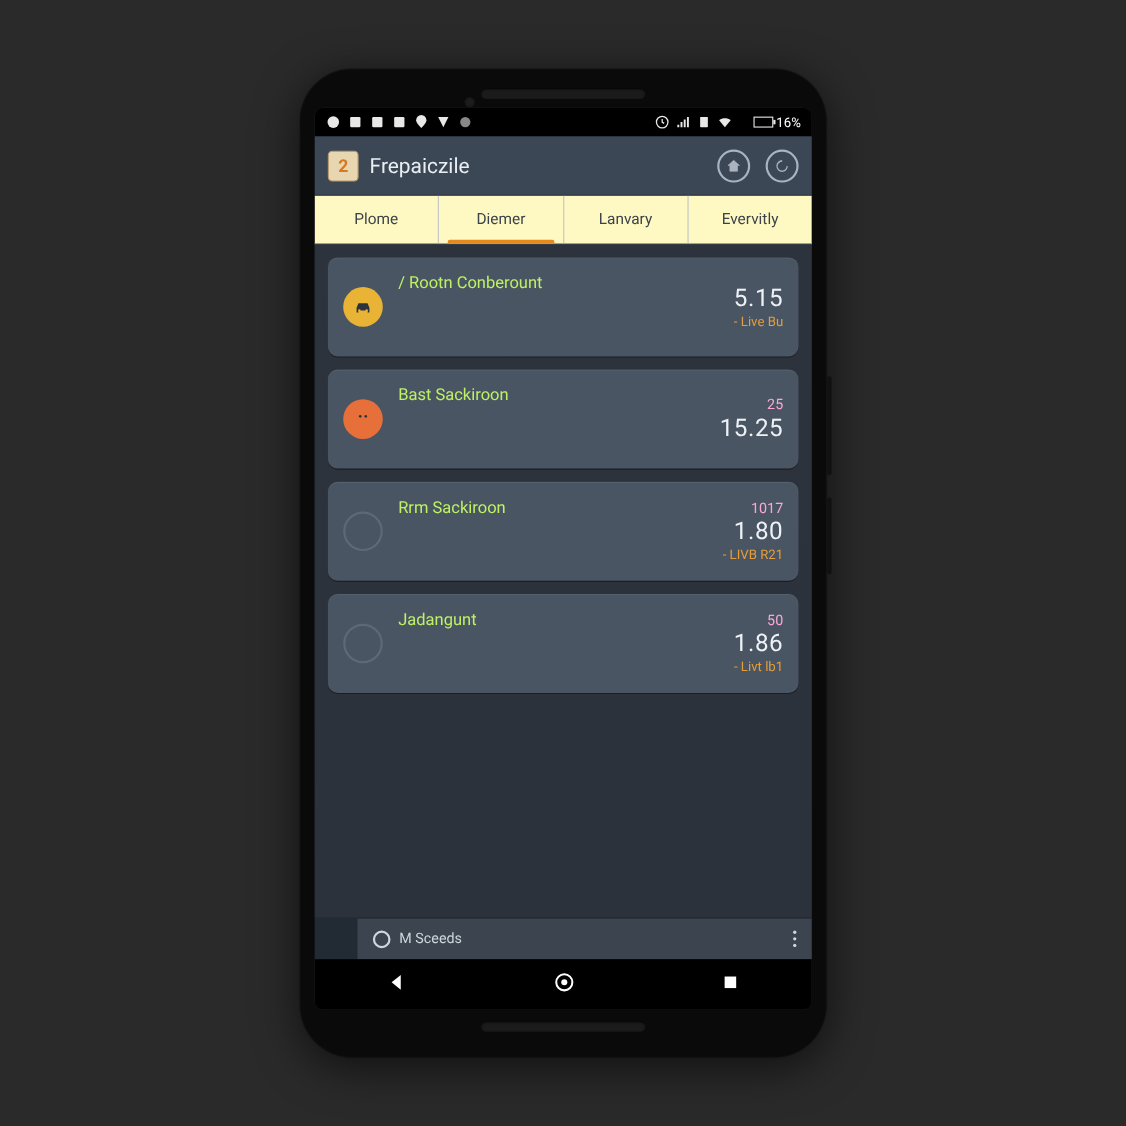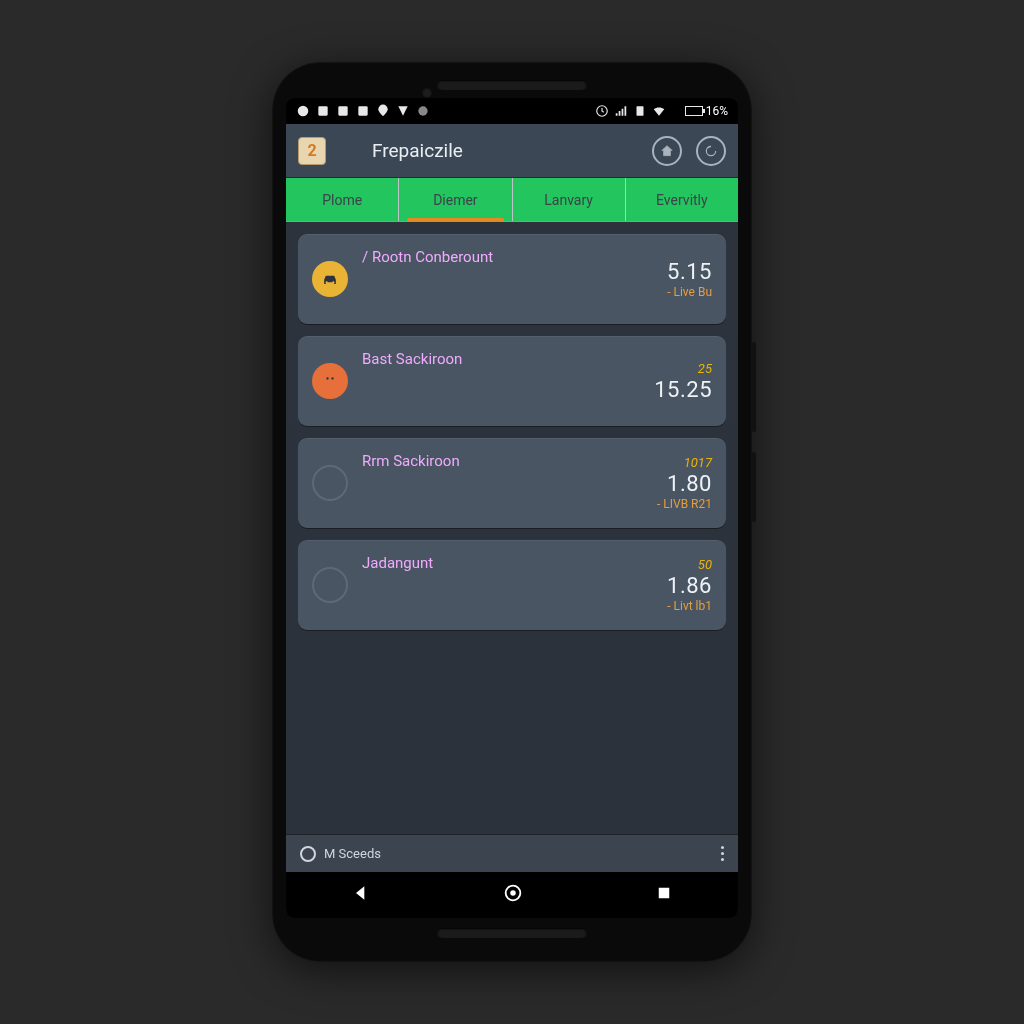--- a/index.html
+++ b/index.html
@@ -47,26 +47,26 @@
   .app-bar {
     height: 54px; background: #3b4755;
     display:flex; align-items:center; padding: 0 12px; gap:10px;
     border-bottom: 1px solid rgba(0,0,0,.4);
   }
   .app-icon {
     width:28px; height:28px; background:#e8d6b0; border-radius:4px;
     display:flex; align-items:center; justify-content:center;
     color:#d6791f; font-weight:700; font-size:16px; border:1px solid #b99a6a;
   }
-  .app-title { color:#e9eef3; font-size:19px; flex:1;margin-left:36px; }
+  .app-title { color:#e9eef3; font-size:19px; flex:1; }
   .app-actions { display:flex; gap:14px; }
   .action-btn { width:30px; height:30px; border-radius:50%; border:2px solid #aab3be; display:flex; align-items:center; justify-content:center; }
   .action-btn svg { width:14px; height:14px; fill:#aab3be; stroke:#aab3be; }
   .tabs {
-    height:44px; background:#22c55e; display:flex;
+    height:44px; background:#fef9c3; display:flex;
     border-bottom: 1px solid #93979b;
   }
   .tab {
     flex:1; display:flex; align-items:center; justify-content:center;
     color:#3c434a; font-size:14px; position:relative;
     border-right:1px solid #bfc3c7;
   }
   .tab:last-child { border-right:none; }
   .tab.active::after {
     content:""; position:absolute; left:8px; right:8px; bottom:0;
@@ -81,31 +81,32 @@
     background:#495563; border-radius:9px;
     padding: 12px 14px; display:flex; align-items:center;
     min-height: 90px;
     box-shadow: inset 0 1px 0 rgba(255,255,255,.06), 0 1px 0 rgba(0,0,0,.4);
     position:relative;
   }
   .cicon { width:36px; height:36px; border-radius:50%; margin-right:14px; display:flex; align-items:center; justify-content:center; font-size:16px; flex-shrink:0;}
   .cicon.yellow { background:#e9b436; color:#2c333c; }
   .cicon.orange { background:#e66f3a; color:#2c333c; }
   .cicon.empty { background:transparent; border:2px solid #5c6978; }
-  .ctitle { color:#f0abfc; font-size:15px; flex:1; align-self:flex-start; padding-top:2px;}
+  .ctitle { color:#bef264; font-size:15px; flex:1; align-self:flex-start; padding-top:2px;}
   .cvals { text-align:right; display:flex; flex-direction:column; align-items:flex-end; gap:1px;}
-  .cv-top { color:#eab308; font-size:13px;font-style:italic; }
+  .cv-top { color:#f9a8d4; font-size:13px; }
   .cv-main { color:#eef2f6; font-size:22px; letter-spacing:.5px; }
   .cv-status { color:#e69d3a; font-size:12px; }
   .card.short { min-height: 70px; }
   .card.cut { margin-bottom:-18px; }
   .footer-bar {
     height: 38px; background:#3b444f; color:#cfd6dd;
     display:flex; align-items:center; padding:0 14px; font-size:13px;
     border-top:1px solid rgba(0,0,0,.5);
+    margin-left:39px;
   }
   .footer-bar .sp { flex:1 }
   .chat-icon { width:16px;height:16px;border:2px solid #cfd6dd;border-radius:50%;margin-right:8px; position:relative;}
   .kebab { width:3px; display:flex; flex-direction:column; gap:3px;}
   .kebab span { width:3px;height:3px;border-radius:50%;background:#cfd6dd;}
   .navbar {
     height:46px; background:#000; display:flex; align-items:center; justify-content:space-around;
   }
   .navbar .nbtn svg { fill:#fff; }
   .battery { display:inline-flex; align-items:center; gap:3px;padding-left:14px;}

